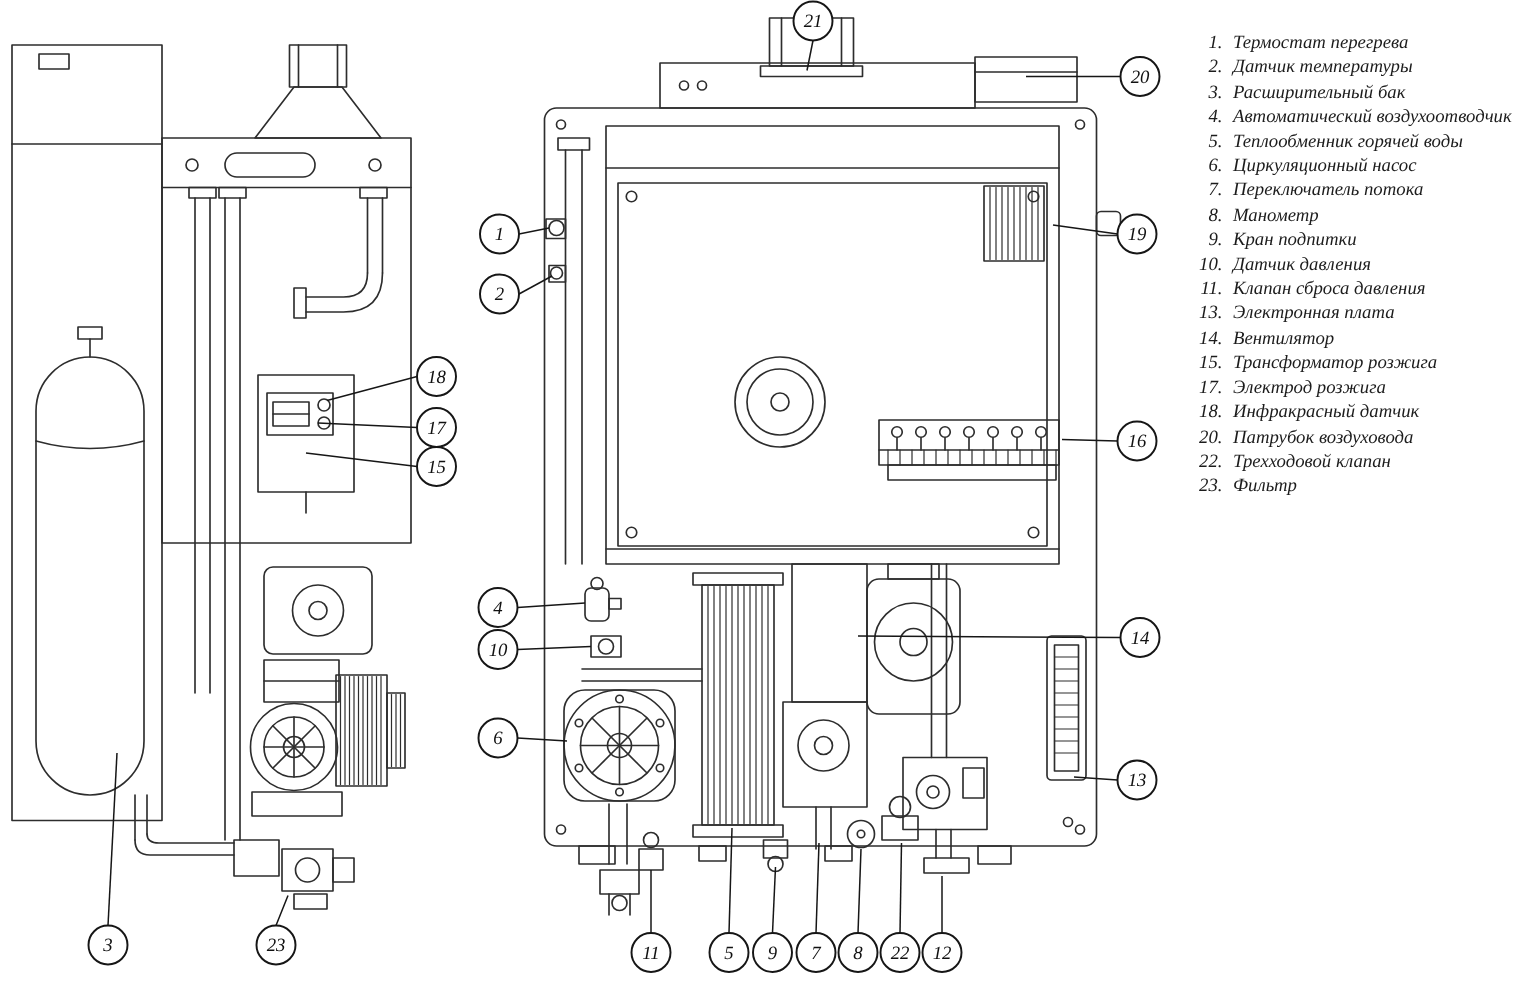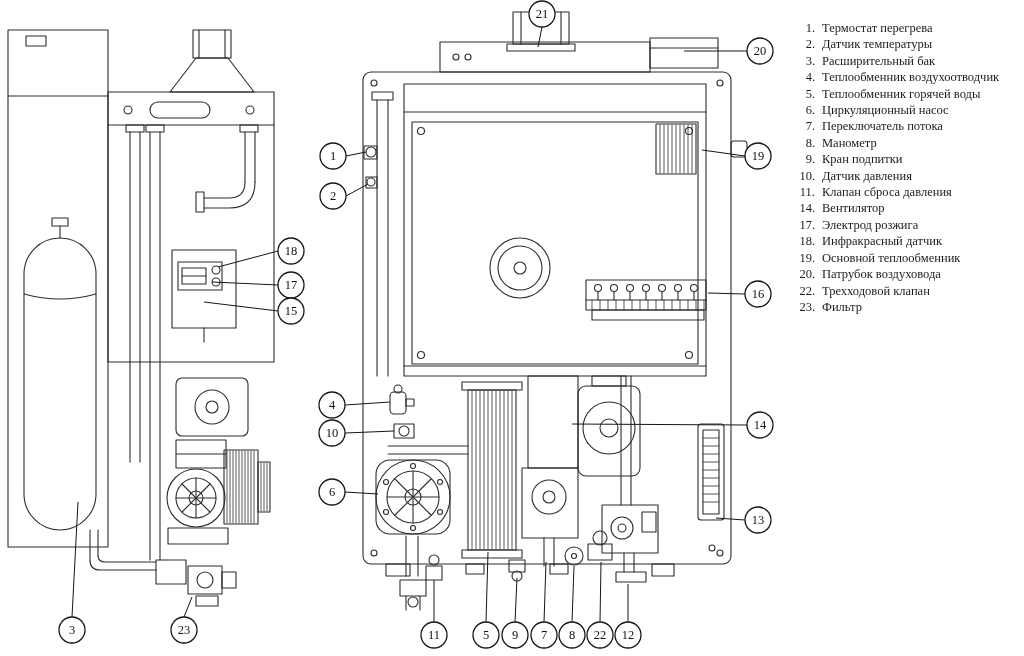--- a/index.html
+++ b/index.html
@@ -1,19 +1,19 @@
 <!DOCTYPE html>
 <html><head>
 <meta charset="utf-8">
 <style>
   * { margin:0; padding:0; box-sizing:border-box; }
   html,body { background:#ffffff; }
   .page {
     position:relative; width:1024px; height:656px; background:#ffffff;
-    font-family:"Liberation Serif", serif; overflow:hidden;
+    font-family:"Liberation Serif", serif; overflow:hidden;font-style:italic;
   }
   .diagram-svg { position:absolute; left:0; top:0; }
   .legend {
     position:absolute; left:789px; top:20px; width:234px; list-style:none;
   }
   .legend-item {
     display:flex; align-items:baseline; font-size:12.5px; line-height:16.4px;
     color:#1c1c1c; white-space:nowrap;
   }
   .legend-item .num { flex:0 0 26px; text-align:right; margin-right:7px; }
@@ -506,21 +506,21 @@
     <li class="legend-item">
         <span class="num">2.</span>
         <span class="label">Датчик температуры</span>
       </li>
     <li class="legend-item">
         <span class="num">3.</span>
         <span class="label">Расширительный бак</span>
       </li>
     <li class="legend-item">
         <span class="num">4.</span>
-        <span class="label">Теплообменник воздухоотводчик</span>
+        <span class="label">Автоматический воздухоотводчик</span>
       </li>
     <li class="legend-item">
         <span class="num">5.</span>
         <span class="label">Теплообменник горячей воды</span>
       </li>
     <li class="legend-item">
         <span class="num">6.</span>
         <span class="label">Циркуляционный насос</span>
       </li>
     <li class="legend-item">
@@ -537,36 +537,40 @@
       </li>
     <li class="legend-item">
         <span class="num">10.</span>
         <span class="label">Датчик давления</span>
       </li>
     <li class="legend-item">
         <span class="num">11.</span>
         <span class="label">Клапан сброса давления</span>
       </li>
     <li class="legend-item">
+        <span class="num">13.</span>
+        <span class="label">Электронная плата</span>
+      </li>
+    <li class="legend-item">
         <span class="num">14.</span>
         <span class="label">Вентилятор</span>
       </li>
     <li class="legend-item">
+        <span class="num">15.</span>
+        <span class="label">Трансформатор розжига</span>
+      </li>
+    <li class="legend-item">
         <span class="num">17.</span>
         <span class="label">Электрод розжига</span>
       </li>
     <li class="legend-item">
         <span class="num">18.</span>
         <span class="label">Инфракрасный датчик</span>
       </li>
     <li class="legend-item">
-        <span class="num">19.</span>
-        <span class="label">Основной теплообменник</span>
-      </li>
-    <li class="legend-item">
         <span class="num">20.</span>
         <span class="label">Патрубок воздуховода</span>
       </li>
     <li class="legend-item">
         <span class="num">22.</span>
         <span class="label">Трехходовой клапан</span>
       </li>
     <li class="legend-item">
         <span class="num">23.</span>
         <span class="label">Фильтр</span>

